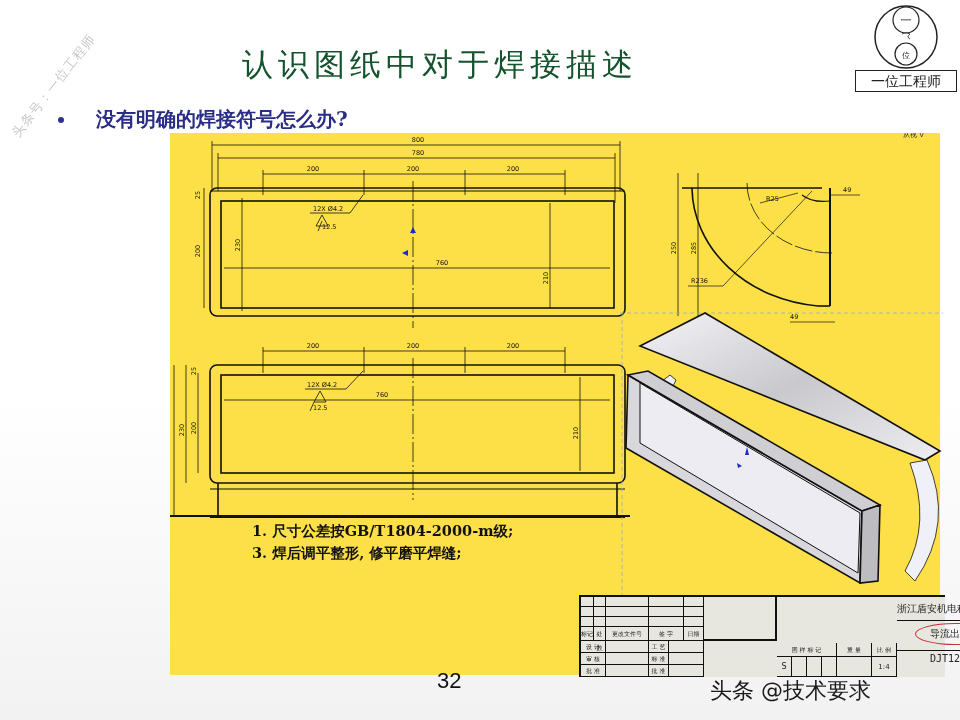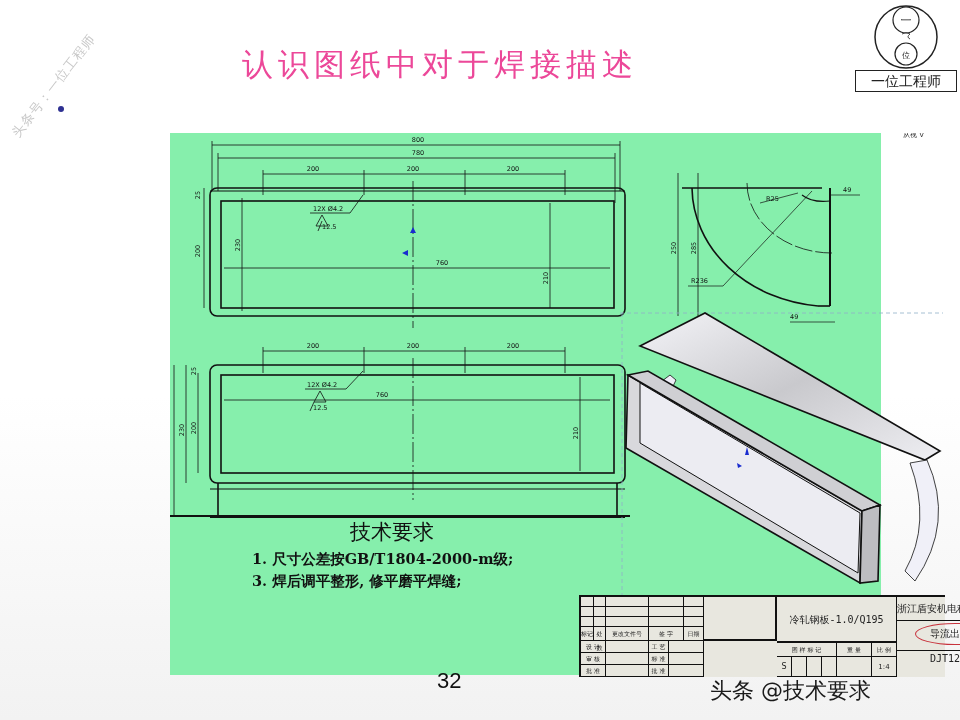--- a/index.html
+++ b/index.html
@@ -4,41 +4,41 @@
   <style>
     html, body { margin: 0; padding: 0; }
     body {
       width: 960px; height: 720px; overflow: hidden; position: relative;
       background: linear-gradient(#ffffff 0%, #ffffff 55%, #f2f2f2 100%);
       font-family: "DejaVu Sans", sans-serif;
     }
     .slide-title {
       position: absolute; left: 0; width: 880px; top: 44px; text-align: center;
       font-family: Liberation Serif, serif; font-size: 31px; letter-spacing: 5px;
-      color: #ec4899; margin: 0; font-weight: normal;
+      color: #14532d; margin: 0; font-weight: normal;
     }
     .bullet-row {
       position: absolute; left: 58px; top: 106px; display: flex; align-items: center;
     }
     .bullet-dot { width: 6px; height: 6px; background: #2e3192; border-radius: 50%; margin-right: 32px; }
     .bullet-text {
       font-family: "DejaVu Serif", serif; font-size: 20px; color: #2a2d86; font-weight: bold;
     }
     .watermark {
       position: absolute; left: 8px; top: 130px; transform: rotate(-52deg); transform-origin: left top;
       font-size: 13px; color: #c8c8c8; letter-spacing: 1px; white-space: nowrap;
     }
     .logo { position: absolute; left: 855px; top: 4px; width: 102px; height: 86px; }
     .logo-label {
       position: absolute; left: 0; top: 66px; width: 100px; height: 20px;
       border: 1px solid #222; background: #fff; font-size: 14px; text-align: center; line-height: 20px; color: #222;
     }
     .drawing {
-      position: absolute; left: 170px; top: 133px; width: 711px; height: 542px;
-      background: #86efac;
+      position: absolute; left: 170px; top: 133px; width: 770px; height: 542px;
+      background: #fde047;
     }
     .drawing svg { position: absolute; left: 0; top: 0; }
     .tech-box {
       position: absolute; left: 12px; top: 385px; width: 350px; height: 150px;
     }
     .tech-title { font-family: "DejaVu Serif", serif; font-size: 21px; text-align: center; color: #111; margin-left: 70px; }
     .tech-list { list-style: none; margin: 2px 0 0 0; padding: 0 0 0 70px; font-weight: bold; }
     .tech-list li { font-family: "DejaVu Serif", serif; font-size: 14.5px; color: #111; line-height: 22px; white-space: nowrap; }
     .title-block {
       position: absolute; left: 409px; top: 462px; width: 364px; height: 80px;
@@ -57,20 +57,21 @@
   </style>
 </head>
 <body>
 
 <h1 class="slide-title">认识图纸中对于焊接描述</h1>
 
 <div class="watermark">头条号：一位工程师</div>
 
 <div class="bullet-row">
   <span class="bullet-dot"></span>
+  <span class="bullet-text">没有明确的焊接符号怎么办?</span>
 </div>
 
 <div class="logo">
   <svg width="102" height="66">
     <circle cx="51" cy="33" r="31" fill="#fff" stroke="#222" stroke-width="1.5"></circle>
     <circle cx="51" cy="16" r="13" fill="#fff" stroke="#222" stroke-width="1.2"></circle>
     <circle cx="51" cy="50" r="11" fill="#fff" stroke="#222" stroke-width="1.2"></circle>
     <path d="M47 30 q4 -3 8 0 q-4 3 0 5" fill="none" stroke="#444" stroke-width="1"></path>
     <text x="51" y="20" font-size="11" text-anchor="middle" fill="#111">一</text>
     <text x="51" y="54" font-size="8" text-anchor="middle" fill="#111">位</text>
@@ -211,21 +212,20 @@
       <path d="M458 242 L478 238 L710 372 L692 378 Z" fill="#cfcfd3"></path>
       <path d="M470 250 L690 380 L688 440 L470 310 Z" fill="#ececf2" stroke-width="1"></path>
       <path d="M692 378 L710 372 L708 448 L690 450 Z" fill="#bdbdc1"></path>
     </g>
     <path d="M575 322 l2 -8 l2 8 z M572 333 l-5 -3 l1 5 z" fill="#1a2ccf"></path>
 
     <line x1="0" y1="383" x2="460" y2="383" stroke="#111" stroke-width="2"></line>
   </svg>
 
   <div class="tech-box">
-    <div class="tech-title">技术要求</div>
     <ul class="tech-list">
       <li>1. 尺寸公差按GB/T1804-2000-m级;</li>
       <li>3. 焊后调平整形, 修平磨平焊缝;</li>
     </ul>
   </div>
 
   <div class="title-block">
     <div class="tb-grid">
       <div class="tb-cell" style="left:0;top:0;width:13px;height:10px"></div>
       <div class="tb-cell" style="left:13px;top:0;width:12px;height:10px"></div>
@@ -254,21 +254,20 @@
       <div class="tb-cell" style="left:0;top:56px;width:25px;height:12px;line-height:12px">审 核</div>
       <div class="tb-cell" style="left:25px;top:56px;width:43px;height:12px"></div>
       <div class="tb-cell" style="left:68px;top:56px;width:20px;height:12px;line-height:12px">标 准</div>
       <div class="tb-cell" style="left:88px;top:56px;width:35px;height:12px"></div>
       <div class="tb-cell" style="left:0;top:68px;width:25px;height:12px;line-height:12px">批 准</div>
       <div class="tb-cell" style="left:25px;top:68px;width:43px;height:12px"></div>
       <div class="tb-cell" style="left:68px;top:68px;width:20px;height:12px;line-height:12px">批 准</div>
       <div class="tb-cell" style="left:88px;top:68px;width:35px;height:12px"></div>
       <div class="tb-cell" style="left:123px;top:0;width:73px;height:44px;border-bottom:2px solid #111;border-right:2px solid #111"></div>
     </div>
-    <div class="tb-material">冷轧钢板-1.0/Q195</div>
     <div class="tb-props">
       <div class="tb-cell" style="left:0;top:0;width:60px;height:14px;line-height:14px">图 样 标 记</div>
       <div class="tb-cell" style="left:60px;top:0;width:35px;height:14px;line-height:14px">重 量</div>
       <div class="tb-cell" style="left:95px;top:0;width:25px;height:14px;line-height:14px">比 例</div>
       <div class="tb-cell" style="left:0;top:14px;width:15px;height:20px;line-height:20px;font-size:8px">S</div>
       <div class="tb-cell" style="left:15px;top:14px;width:15px;height:20px"></div>
       <div class="tb-cell" style="left:30px;top:14px;width:15px;height:20px"></div>
       <div class="tb-cell" style="left:45px;top:14px;width:15px;height:20px"></div>
       <div class="tb-cell" style="left:60px;top:14px;width:35px;height:20px"></div>
       <div class="tb-cell" style="left:95px;top:14px;width:25px;height:20px;line-height:20px;font-size:7px">1:4</div>

